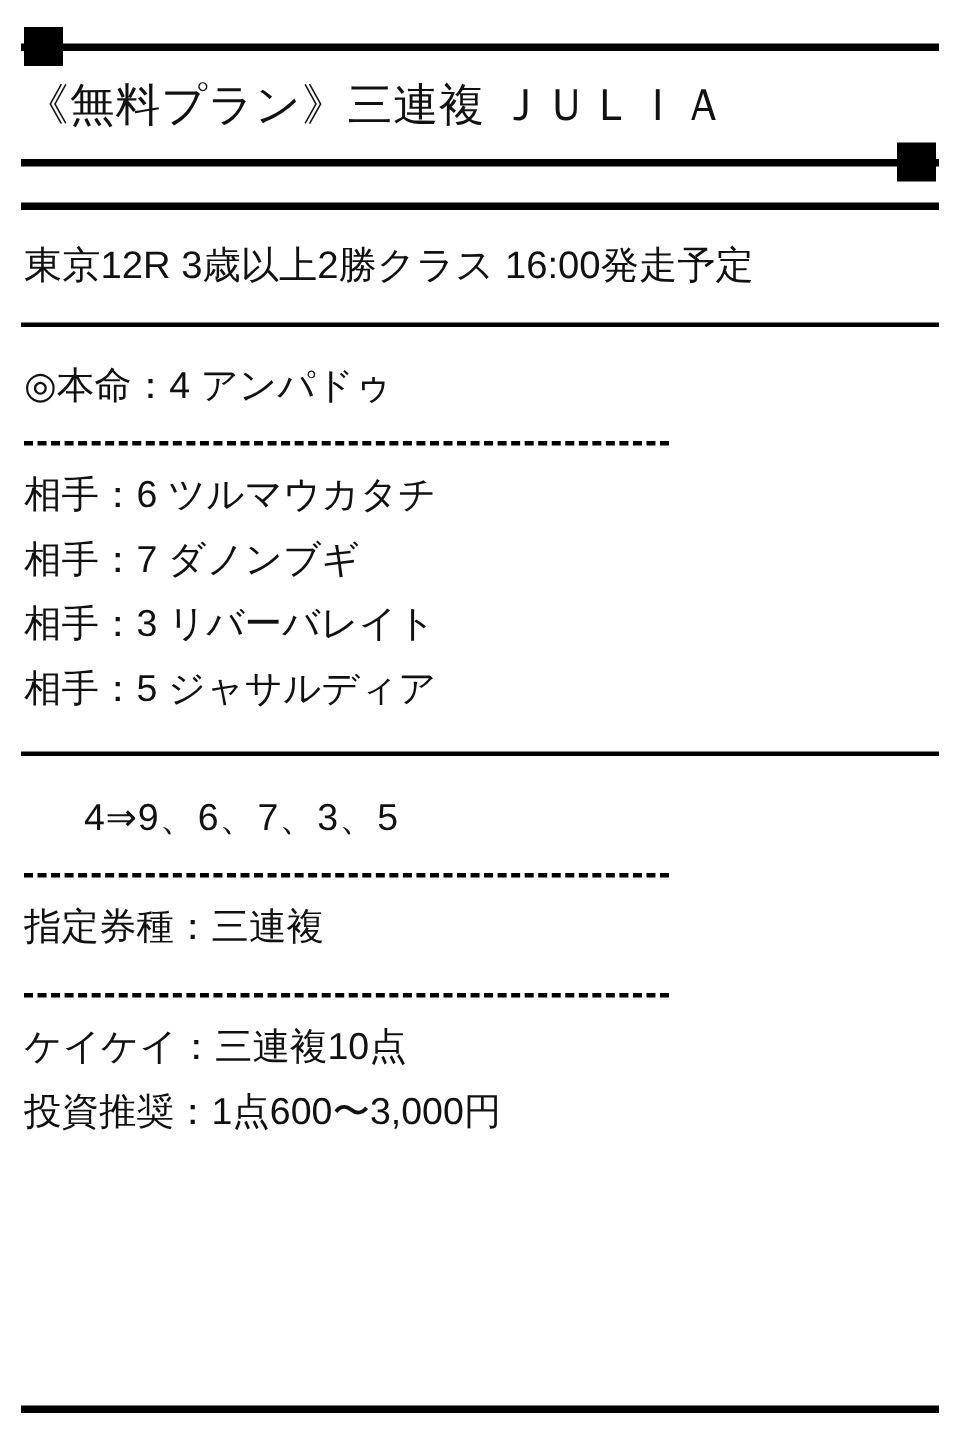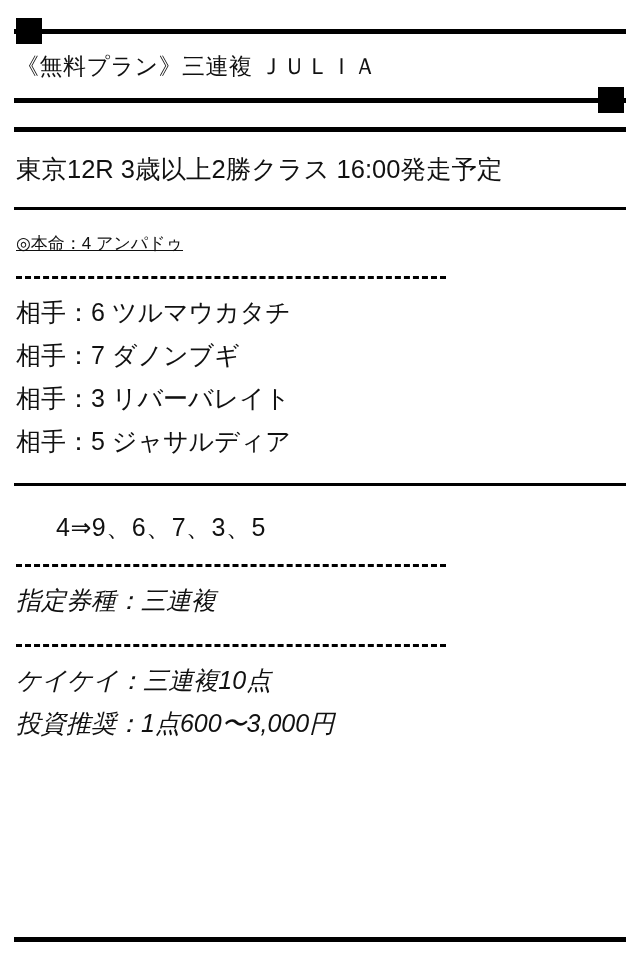--- a/index.html
+++ b/index.html
@@ -42,21 +42,21 @@
     position: absolute;
     width: 26px;
     height: 26px;
     background: #000000;
     top: 0;
   }
   .rule-row.top .sq { left: 2px; }
   .rule-row.bottom .sq { right: 2px; }
 
   .doc-title {
-    font-size: 23px;
+    font-size: 30px;
     line-height: 1.1;
     letter-spacing: 0.5px;
     padding: 10px 2px 8px 2px;
     white-space: nowrap;
   }
 
   .thick-rule {
     height: 5px;
     background: #000000;
     margin: 14px 0 0 0;
@@ -70,24 +70,23 @@
     white-space: nowrap;
   }
 
   .thin-rule {
     height: 3px;
     background: #000000;
     margin: 22px 0 0 0;
   }
 
   .honmei {
-    font-size: 17px;
+    font-size: 25px;
     line-height: 1.2;
     padding: 24px 2px 0 2px;
-    text-decoration: underline;
   }
 
   .dashed {
     border-top: 3px dashed #000000;
     width: 430px;
     margin: 22px 0 0 2px;
     height: 0;
   }
 
   .aite-list {
@@ -107,21 +106,21 @@
   }
 
   .combo {
     font-size: 25px;
     line-height: 1.2;
     padding: 26px 2px 0 2px;
     letter-spacing: 0.5px;
     margin-left: 40px;
   }
 
-  .kv-list { padding-top: 12px; font-style: italic; }
+  .kv-list { padding-top: 12px; }
   .kv {
     font-size: 25px;
     line-height: 1.72;
     padding-left: 2px;
     white-space: nowrap;
   }
 
   .footer-rule {
     position: absolute;
     left: 14px;

